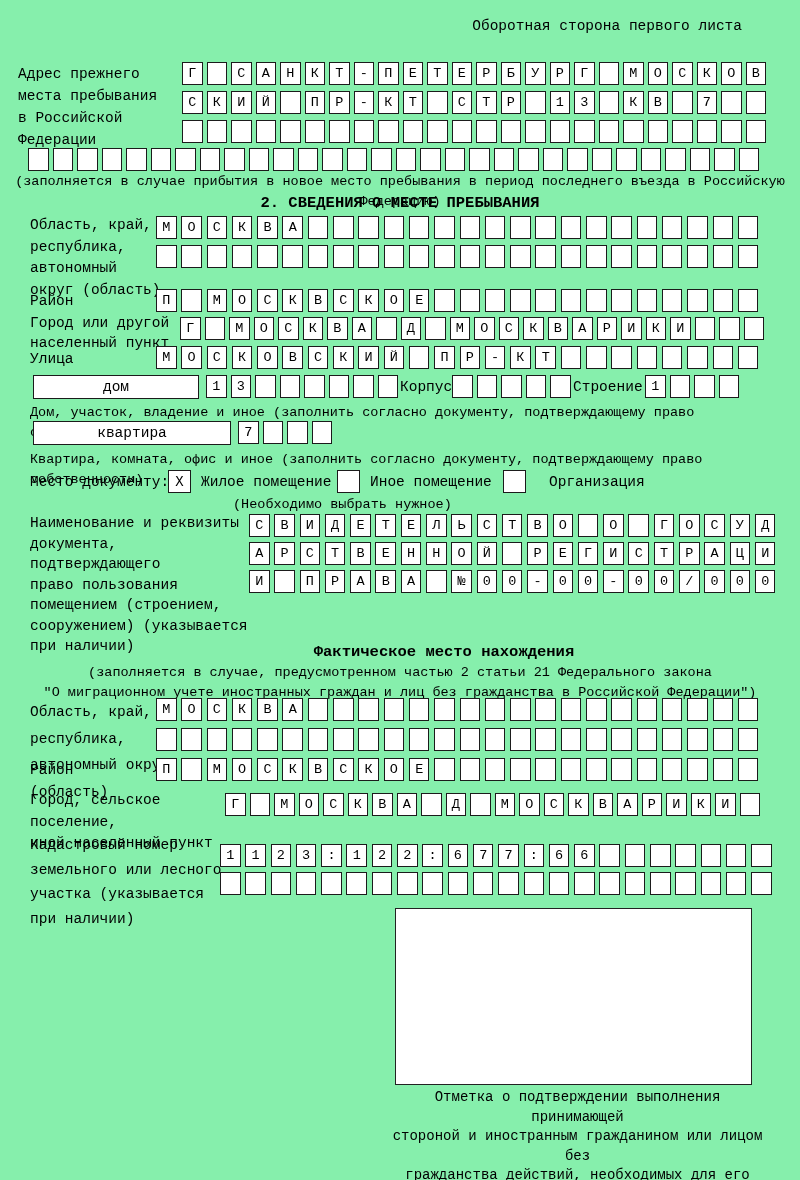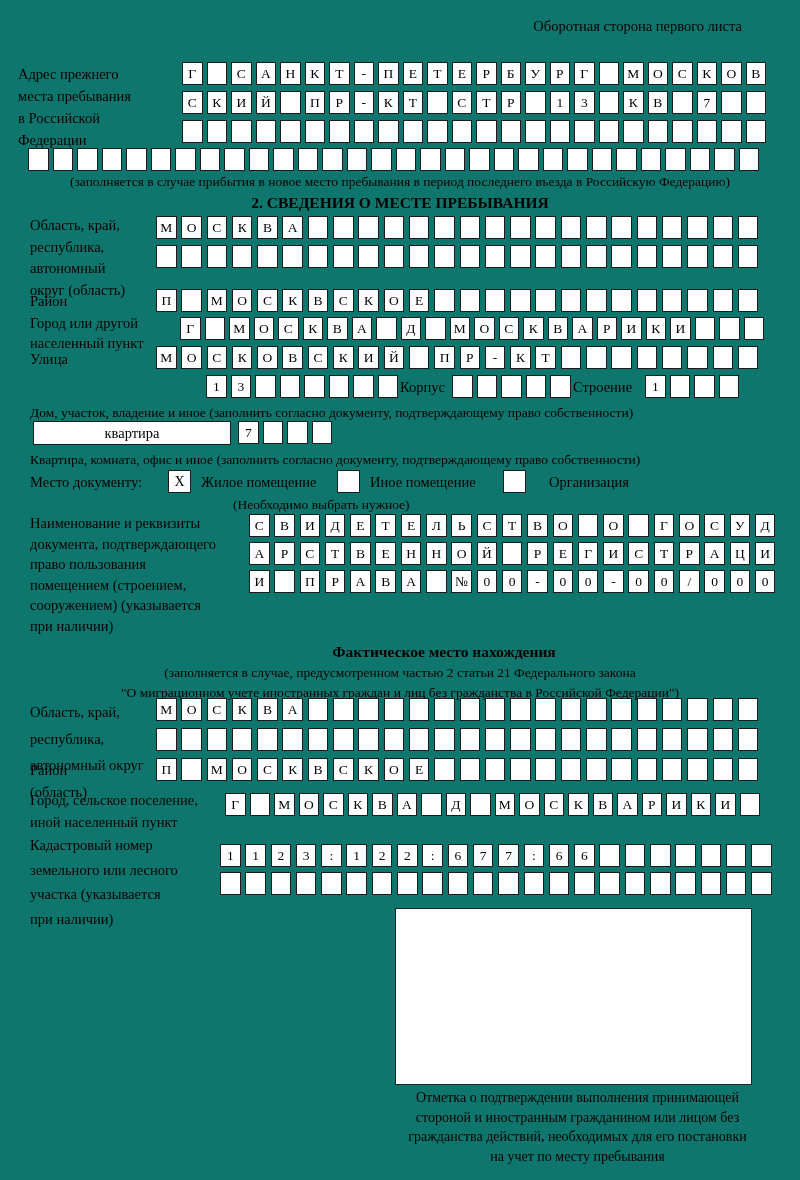--- a/index.html
+++ b/index.html
@@ -1,19 +1,19 @@
 <!DOCTYPE html>
 <html><head>
 <meta charset="utf-8">
 <style>
   * { box-sizing: border-box; }
   html,body { margin:0; padding:0; background:#ffffff; }
   .page {
-    position: relative; width: 800px; height: 1180px; background:#0f766e;
-    font-family: Liberation Serif, serif; color:#000;
+    position: relative; width: 800px; height: 1180px; background:#86efac;
+    font-family: Liberation Mono, monospace; color:#000;
     overflow: hidden;
   }
   .txt { position:absolute; font-size:14.5px; line-height:20px; white-space:pre-line; }
   .right { text-align:right; }
   .center { text-align:center; }
   .bold { font-weight:bold; font-size:15.5px; }
   .small { font-size:13.5px; }
   .cell-row { position:absolute; display:flex; gap:4px; }
   .cell-row.wide { gap:4.8px; }
   .cell {
@@ -291,20 +291,21 @@
       <div class="cell"></div>
       <div class="cell"></div>
       <div class="cell"></div>
       <div class="cell"></div>
       <div class="cell"></div>
       <div class="cell"></div>
       <div class="cell"></div>
       <div class="cell"></div>
     </div>
 
+  <div class="long-box" style="left:33px; top:375px; width:166px;">дом</div>
   <div class="cell-row" style="left:206px; top:375px;">
       <div class="cell">1</div>
       <div class="cell">3</div>
       <div class="cell"></div>
       <div class="cell"></div>
       <div class="cell"></div>
       <div class="cell"></div>
       <div class="cell"></div>
       <div class="cell"></div>
     </div>

